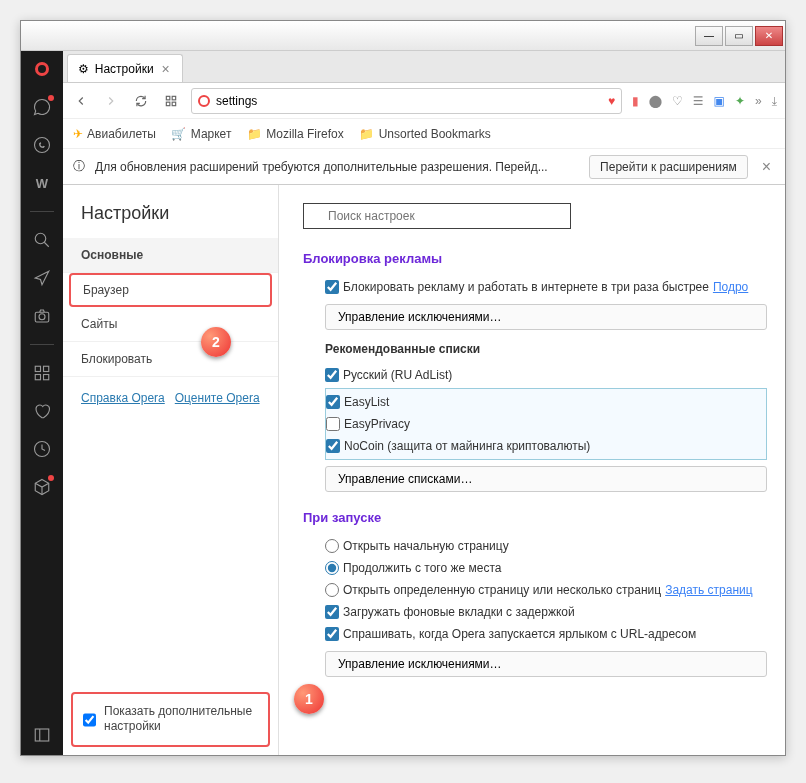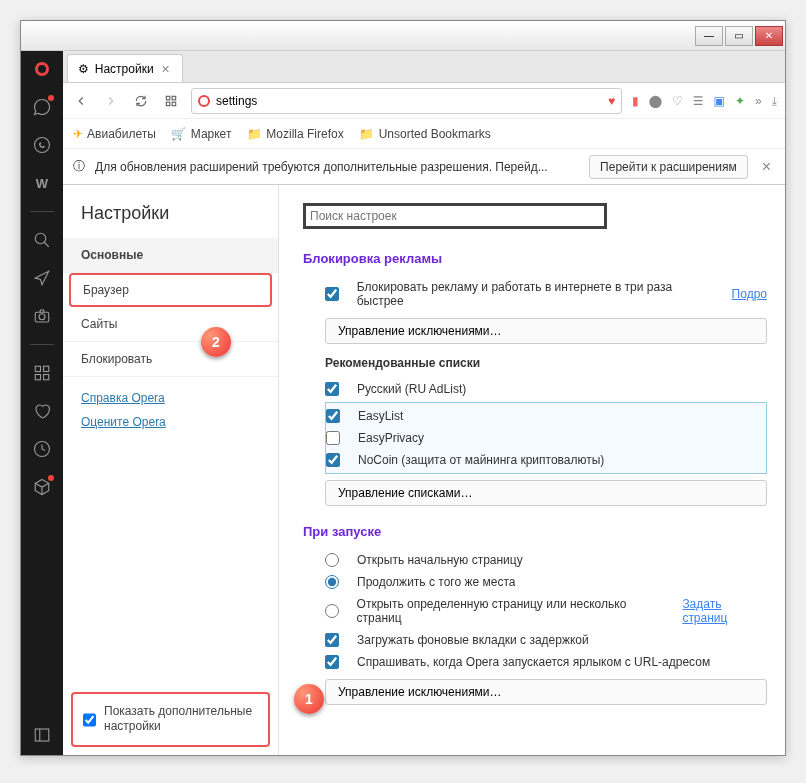--- a/index.html
+++ b/index.html
@@ -29,30 +29,30 @@
 .bookmarks>div{display:flex;align-items:center;gap:4px;cursor:pointer}
 .notice{height:36px;border-bottom:1px solid #ccc;display:flex;align-items:center;padding:0 10px;gap:10px;color:#333}
 .notice-text{flex:1;white-space:nowrap;overflow:hidden;text-overflow:ellipsis}
 .notice-btn{border:1px solid #ccc;padding:4px 10px;border-radius:3px;cursor:pointer;background:#fafafa}
 .notice-close{cursor:pointer;color:#888;font-size:16px;padding:0 4px}
 .content{display:flex;height:570px}
 .settings-nav{width:216px;border-right:1px solid #e0e0e0;display:flex;flex-direction:column;position:relative}
 .settings-title{padding:18px 18px 14px;font-size:18px;color:#333}
 .nav-item{padding:10px 18px;color:#444;cursor:pointer;border-bottom:1px solid #f0f0f0}
 .nav-item.active{background:#f4f4f4;font-weight:bold}
-.nav-links{padding:14px 18px;display:flex;flex-direction:column;gap:10px}
+.nav-links{padding:14px 18px;display:flex;flex-direction:row;gap:10px}
 .nav-links a{color:#2a7ab0;text-decoration:underline;cursor:pointer}
 .nav-footer{position:absolute;bottom:8px;left:8px;right:8px;padding:10px;display:flex;gap:8px;border:2px solid #e55;border-radius:4px}
 .nav-footer input{margin-top:1px}
 .nav-footer label{color:#444;line-height:1.3}
 .settings-main{flex:1;padding:18px 18px 18px 24px;overflow:hidden}
-.search-settings{width:304px;height:26px;border:3px solid #404040;padding:0 4px;outline:none;margin-bottom:22px}
+.search-settings{width:268px;height:26px;border:1px solid #404040;padding:0 24px;outline:none;margin-bottom:22px}
 .section-title{font-size:13px;font-weight:bold;color:#6d28d9;margin-bottom:10px}
 .sub-title{font-size:12px;font-weight:bold;color:#333;margin:12px 0 8px}
-.row{display:flex;align-items:center;gap:18px;padding:4px 0;color:#333}
+.row{display:flex;align-items:center;gap:4px;padding:4px 0;color:#333}
 .row input[type=checkbox],.row input[type=radio]{accent-color:#2a7ab0;width:14px;height:14px}
 .indent{padding-left:22px}
 .btn{border:1px solid #ccc;padding:5px 12px;border-radius:3px;cursor:pointer;background:#fafafa;margin:6px 0}
 .link-inline{color:#3b82f6;text-decoration:underline;cursor:pointer}
 .list-highlight{border:1px solid #9cd;background:#f4faff;padding:2px 0;margin:2px 0}
 .callout{position:absolute;width:30px;height:30px;border-radius:50%;background:radial-gradient(circle at 30% 30%,#f97,#e33);color:#fff;display:flex;align-items:center;justify-content:center;font-weight:bold;font-size:14px;box-shadow:0 2px 4px rgba(0,0,0,.4);z-index:100}
 .callout.c1{left:273px;top:663px}
 .callout.c2{left:180px;top:306px}
 .browser-highlight{border:2px solid #e55;border-radius:4px;margin:0 6px}
 .opera-o{width:14px;height:14px;border:3px solid #e44;border-radius:50%;display:inline-block}

